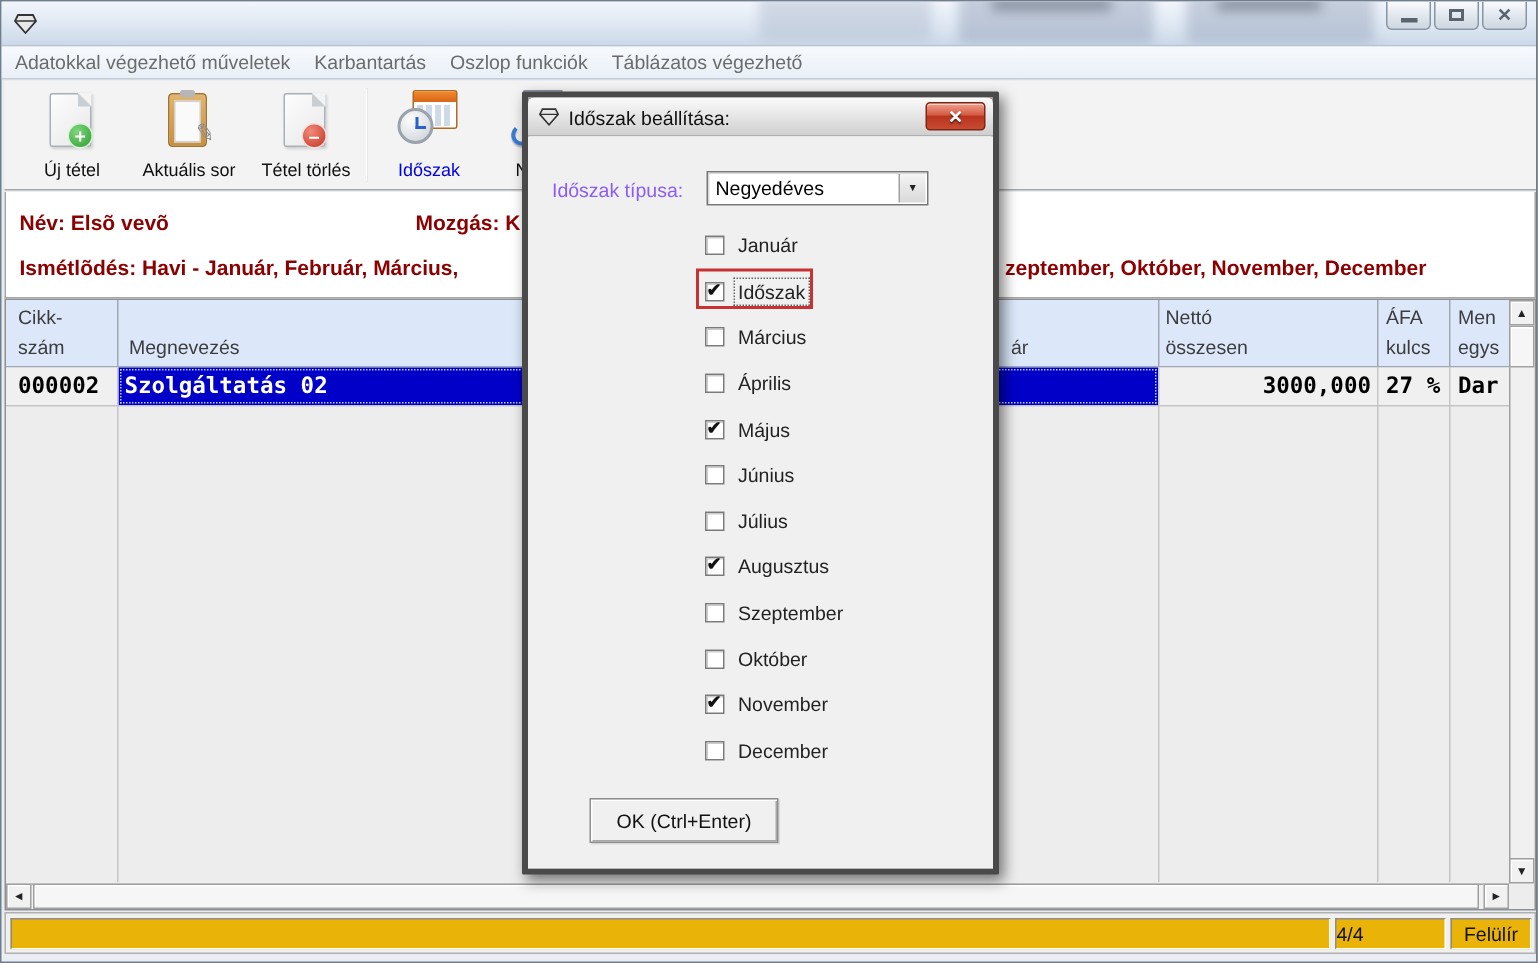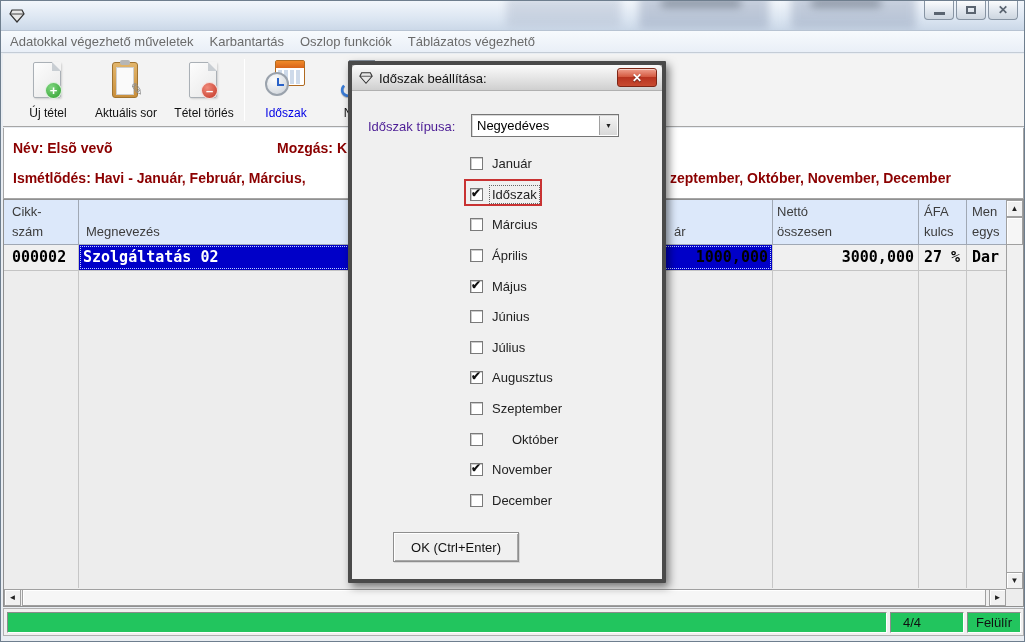--- a/index.html
+++ b/index.html
@@ -82,37 +82,37 @@
   
   .vscroll{position:absolute;right:0;top:0;width:17px;height:389px;background:#F0F0F0;border-left:1px solid #A0A0A0;}
   .hscroll{position:absolute;left:0;top:389px;width:1002px;height:17px;background:#F0F0F0;border-top:1px solid #A0A0A0;}
   .sbtn{position:absolute;width:17px;height:17px;background:#F1F1F1;border:1px solid #A0A0A0;
     box-shadow:inset 1px 1px 0 #fff;display:flex;align-items:center;justify-content:center;
     font-size:8px;color:#222;line-height:1;}
   .sthumb{position:absolute;background:#F6F6F6;border:1px solid #A0A0A0;box-shadow:inset 1px 1px 0 #fff;}
   
   .statusbar{position:absolute;left:2px;top:607px;width:1021px;height:28px;background:#F0F0F0;border:1px solid #B0B0B0;}
   .ssec{position:absolute;top:3px;height:21px;border:1px solid;border-color:#8C8C8C #FFFFFF #FFFFFF #8C8C8C;
-    font-size:13px;color:#111;display:flex;align-items:center;padding:0 12px;background:#22c55e;}
+    font-size:13px;color:#111;display:flex;align-items:center;padding:0 0;background:#eab308;}
   .s1{left:3px;width:880px;} .s2{left:886px;width:74px;} .s3{left:963px;width:54px;justify-content:center;}
   
   .dialog{position:absolute;left:347px;top:60px;width:318px;height:522px;
     border:4px solid #4A4A4A;border-radius:1px;background:#F0F0F0;
     box-shadow:3px 4px 9px rgba(0,0,0,.5), inset 0 0 0 1px #9A9A9A;}
   .dlg-title{position:absolute;left:0;top:0;width:310px;height:26px;
     background:linear-gradient(#FBFBFB,#DDDDDD 70%,#CFCFCF);border-radius:4px 4px 0 0;
     border-bottom:1px solid #B0B0B0;}
   .dlg-icon{position:absolute;left:7px;top:6px;width:14px;height:14px;}
   .dlg-title-text{position:absolute;left:27px;top:6px;font-size:13px;color:#111;}
   .dlg-close{position:absolute;right:5px;top:3px;width:40px;height:19px;border-radius:3px;
     background:linear-gradient(#F0A08E,#D55B42 45%,#B83420 50%,#C84A30);border:1px solid #7E2616;
     color:#fff;font-size:12px;font-weight:bold;display:flex;align-items:center;justify-content:center;
     text-shadow:0 1px 1px rgba(0,0,0,.5);box-shadow:inset 0 1px 0 rgba(255,255,255,.5);}
   .dlg-body{position:absolute;left:0;top:26px;width:310px;height:488px;background:#F0F0F0;}
-  .dd-label{position:absolute;left:16px;top:28px;font-size:13px;color:#4c1d95;}
+  .dd-label{position:absolute;left:16px;top:28px;font-size:13px;color:#8b5cf6;}
   .dropdown{position:absolute;left:119px;top:23px;width:148px;height:23px;background:#fff;
     border:1px solid #767676;box-shadow:inset 1px 1px 0 #D8D8D8;}
   .dd-value{position:absolute;left:5px;top:3px;font-size:13px;color:#000;}
   .dd-btn{position:absolute;right:1px;top:1px;width:18px;height:19px;
     background:linear-gradient(#F4F4F4,#D9D9D9);border-left:1px solid #A0A0A0;
     display:flex;align-items:center;justify-content:center;font-size:7px;color:#222;}
   .cbrow{position:absolute;left:118px;height:16px;display:flex;align-items:center;}
   .cbox{width:13px;height:13px;background:#fff;border:1px solid #7A7A7A;
     box-shadow:inset 1px 1px 0 rgba(0,0,0,.2);position:relative;flex:none;}
   .check{display:none;position:absolute;left:0px;top:-3px;font-size:12px;font-weight:bold;color:#111;}
@@ -234,21 +234,20 @@
       <span class="h-sub" style="left:968px;top:24px;">egys</span>
       <div class="hline" style="left:74px;height:45px;"></div>
       <div class="hline" style="left:768px;height:45px;"></div>
       <div class="hline" style="left:914px;height:45px;"></div>
       <div class="hline" style="left:962px;height:45px;"></div>
     </div>
 
     <div class="trow">
       <span class="cell" style="left:8px;width:62px;">000002</span>
       <span class="cell cell-sel" style="left:75px;width:693px;padding-left:4px;">Szolgáltatás 02</span>
-      <span class="cell num" style="left:620px;width:144px;">1000,000</span>
       <span class="cell num" style="left:769px;width:141px;">3000,000</span>
       <span class="cell" style="left:920px;width:40px;">27 %</span>
       <span class="cell" style="left:968px;width:34px;">Dar</span>
     </div>
 
     <div class="bodyline" style="left:74px;"></div>
     <div class="bodyline" style="left:768px;"></div>
     <div class="bodyline" style="left:914px;"></div>
     <div class="bodyline" style="left:962px;"></div>
 
@@ -335,21 +334,21 @@
       <div class="cbrow checked" style="top:278px;">
           <div class="cbox">
             <span class="check">✔</span>
           </div>
           <span class="cblabel">Augusztus</span>
         </div>
       <div class="cbrow" style="top:309px;">
           <div class="cbox"></div>
           <span class="cblabel">Szeptember</span>
         </div>
-      <div class="cbrow" style="top:340px;gap:20px;">
+      <div class="cbrow" style="top:340px;">
           <div class="cbox"></div>
           <span class="cblabel">Október</span>
         </div>
       <div class="cbrow checked" style="top:370px;">
           <div class="cbox">
             <span class="check">✔</span>
           </div>
           <span class="cblabel">November</span>
         </div>
       <div class="cbrow" style="top:401px;">

